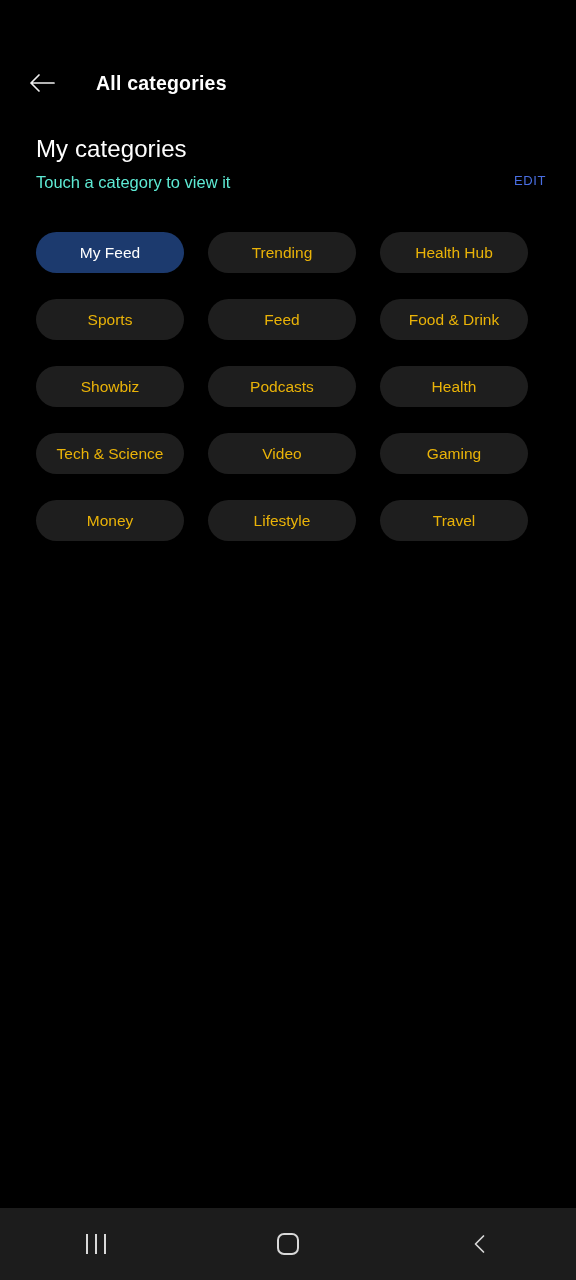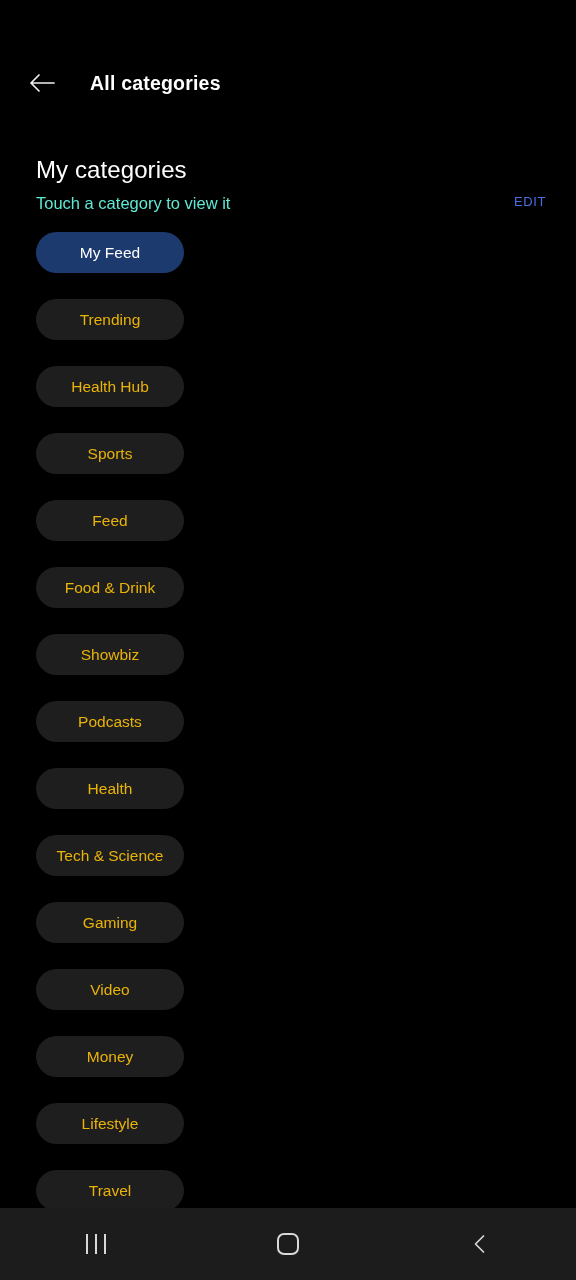--- a/index.html
+++ b/index.html
@@ -42,31 +42,31 @@
   .back-arrow {
     width: 56px;
     height: 56px;
     margin-left: 14px;
     display: flex;
     align-items: center;
     justify-content: center;
     cursor: pointer;
   }
   .app-title {
-    margin-left: 20px;
+    margin-left: 26px;
     color: #ffffff;
     font-size: 19.5px;
     font-weight: bold;
     letter-spacing: 0.2px;
   }
 
   
   .section-header {
     position: absolute;
-    top: 156px; left: 0;
+    top: 135px; left: 0;
     width: 576px;
     height: 70px;
   }
   .section-title {
     position: absolute;
     left: 36px;
     top: 0;
     color: #ffffff;
     font-size: 24px;
     font-weight: normal;
@@ -95,21 +95,20 @@
   
   .chips-grid {
     position: absolute;
     top: 232px;
     left: 36px;
     width: 504px;
     display: flex;
     flex-wrap: wrap;
     column-gap: 24px;
     row-gap: 26px;
-    flex-direction: column;
   }
   .chip {
     width: 148px;
     height: 41px;
     border-radius: 21px;
     background: #1e1e1e;
     color: #eab308;
     font-size: 15.5px;
     display: flex;
     align-items: center;
@@ -185,22 +184,22 @@
     <div class="chip selected">My Feed</div>
     <div class="chip">Trending</div>
     <div class="chip">Health Hub</div>
     <div class="chip">Sports</div>
     <div class="chip">Feed</div>
     <div class="chip">Food &amp; Drink</div>
     <div class="chip">Showbiz</div>
     <div class="chip">Podcasts</div>
     <div class="chip">Health</div>
     <div class="chip">Tech &amp; Science</div>
+    <div class="chip">Video</div>
     <div class="chip">Gaming</div>
-    <div class="chip">Video</div>
     <div class="chip">Money</div>
     <div class="chip">Lifestyle</div>
     <div class="chip">Travel</div>
   </div>
 
   <div class="nav-bar">
     <div class="nav-btn">
       <span class="recents-icon">
         <span></span>
           <span></span>

